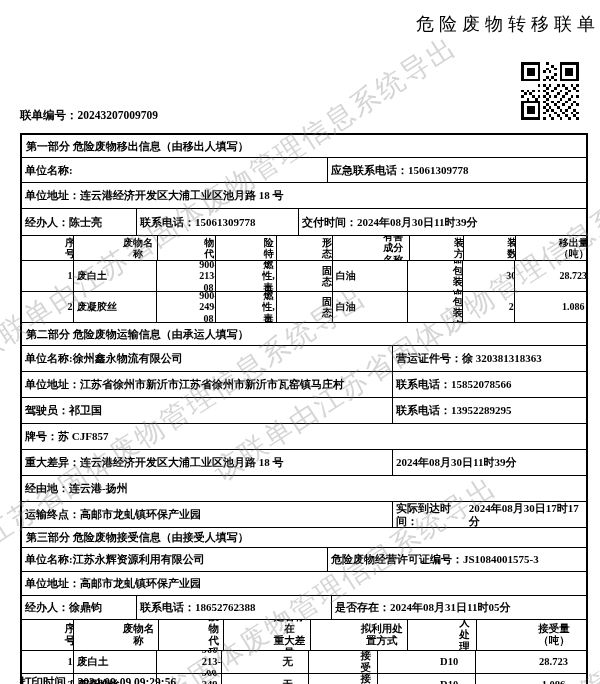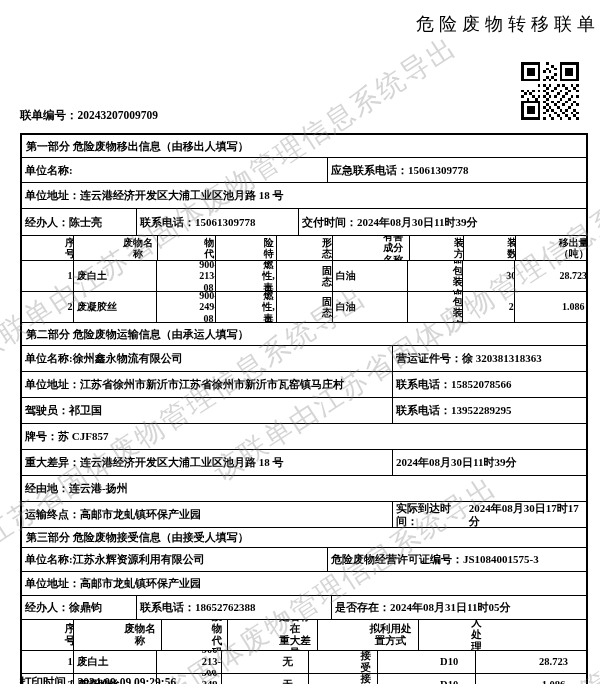--- a/index.html
+++ b/index.html
@@ -296,20 +296,23 @@
           <span class="pre">是否存在
 重大差异</span>
         </div>
       <div class="c tc" style="width:101px">
           <span class="pre">拟利用处置方式</span>
         </div>
       <div class="c tc" style="width:70px">
           <span class="pre">接受人
 处理意见</span>
         </div>
+      <div class="c tc" style="width:114px">
+          <span class="pre">接受量（吨）</span>
+        </div>
     </div>
     <div class="row wt3" style="height:22px">
       <div class="c tc" style="width:35px">
           <span>1</span>
         </div>
       <div class="c" style="width:88px">
           <span>废白土</span>
         </div>
       <div class="c tc" style="width:66px">
           <span>900-213-08</span>

